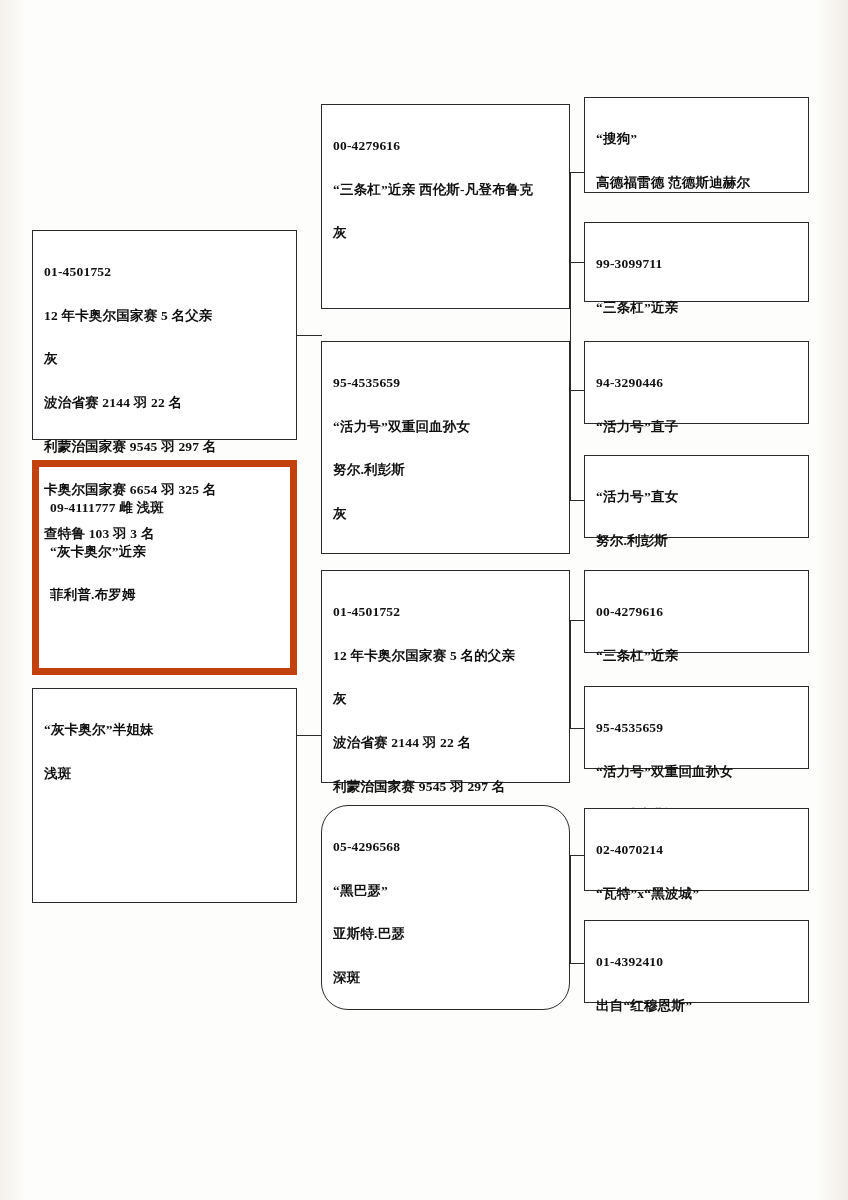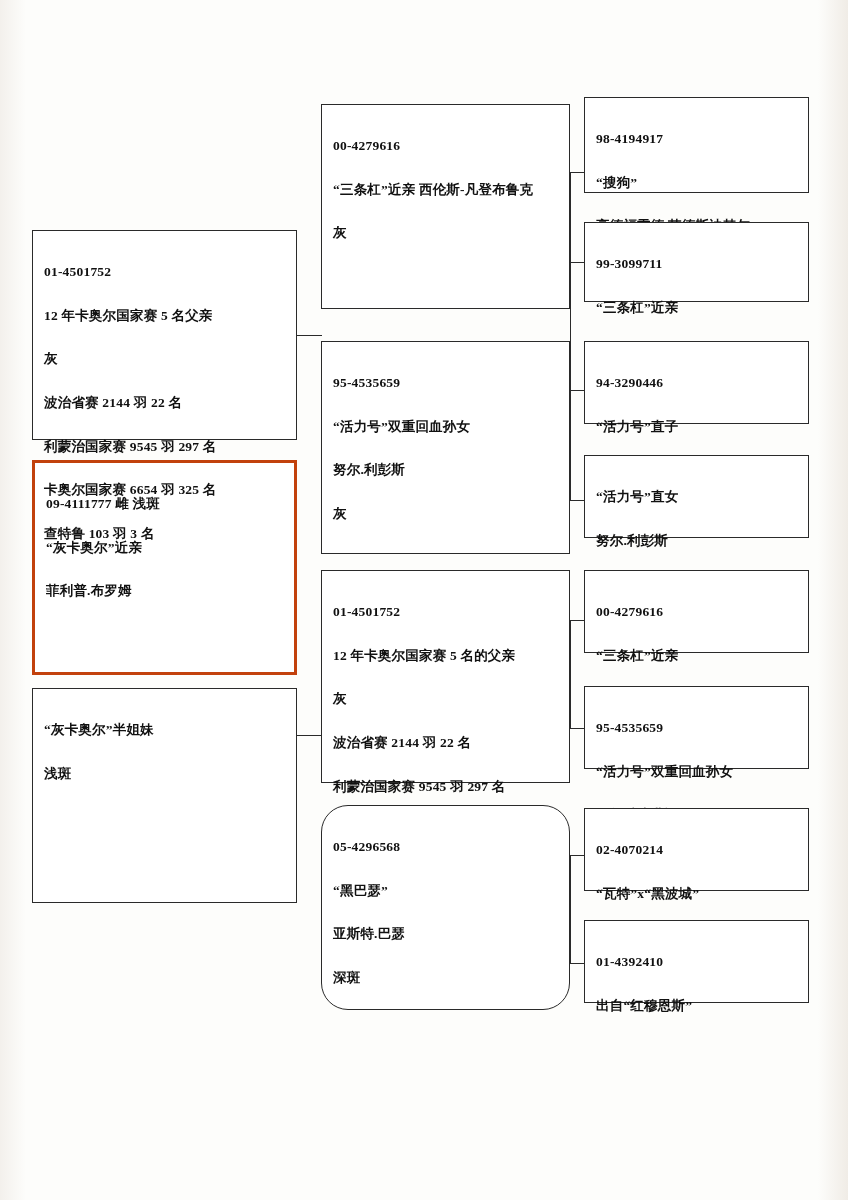--- a/index.html
+++ b/index.html
@@ -37,21 +37,21 @@
     border: 1px solid #2a2a2a;
     background: #ffffff;
     padding: 8px 9px 6px 11px;
     font-size: 13.5px;
     line-height: 1.62;
     color: #111;
     white-space: pre-line;
     letter-spacing: 0.2px;
   }
   .node.subject {
-    border: 3px solid #c2410c;
+    border: 7px solid #c2410c;
     font-weight: bold;
   }
   .node .ln {
     display: block;
     font-weight: bold;
   }
   .connector {
     position: absolute;
     background: #2a2a2a;
   }
@@ -127,21 +127,20 @@
     </div>
 
     <div class="node" style="left:321px; top:805px; width:249px; height:205px;border-radius:27px;">
       <span class="ln">05-4296568</span>
       <span class="ln">“黑巴瑟”</span>
       <span class="ln">亚斯特.巴瑟</span>
       <span class="ln">深斑</span>
     </div>
 
     <div class="node" style="left:584px; top:97px; width:225px; height:96px;">
-      <span class="ln">98-4194917</span>
       <span class="ln">“搜狗”</span>
       <span class="ln">高德福雷德  范德斯迪赫尔</span>
     </div>
 
     <div class="node" style="left:584px; top:222px; width:225px; height:80px;">
       <span class="ln">99-3099711</span>
       <span class="ln">“三条杠”近亲</span>
       <span class="ln">西伦斯-凡登布鲁克</span>
     </div>
 

